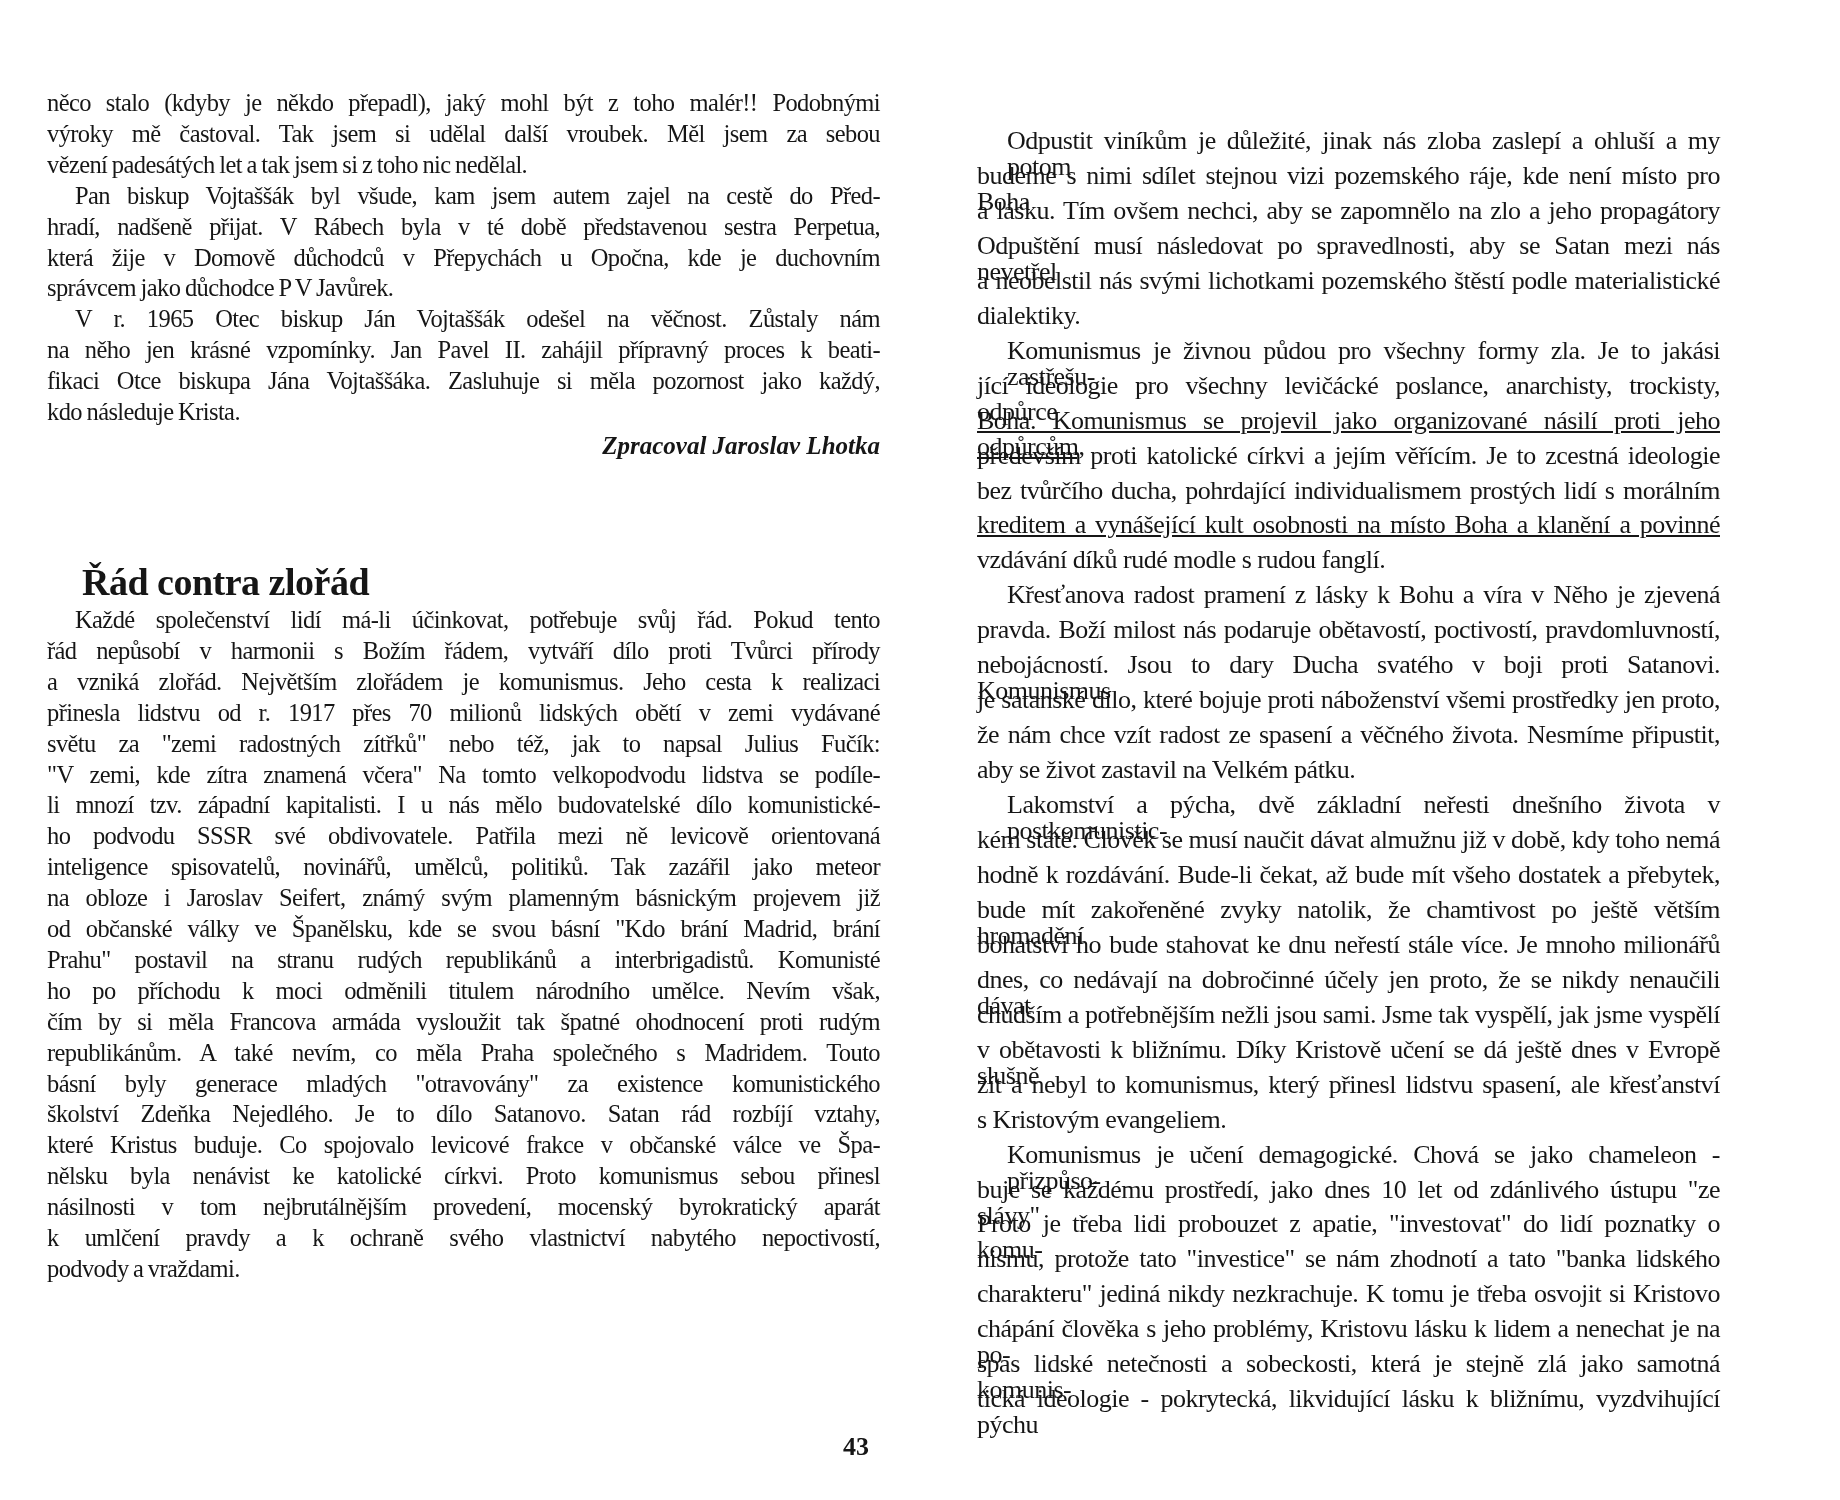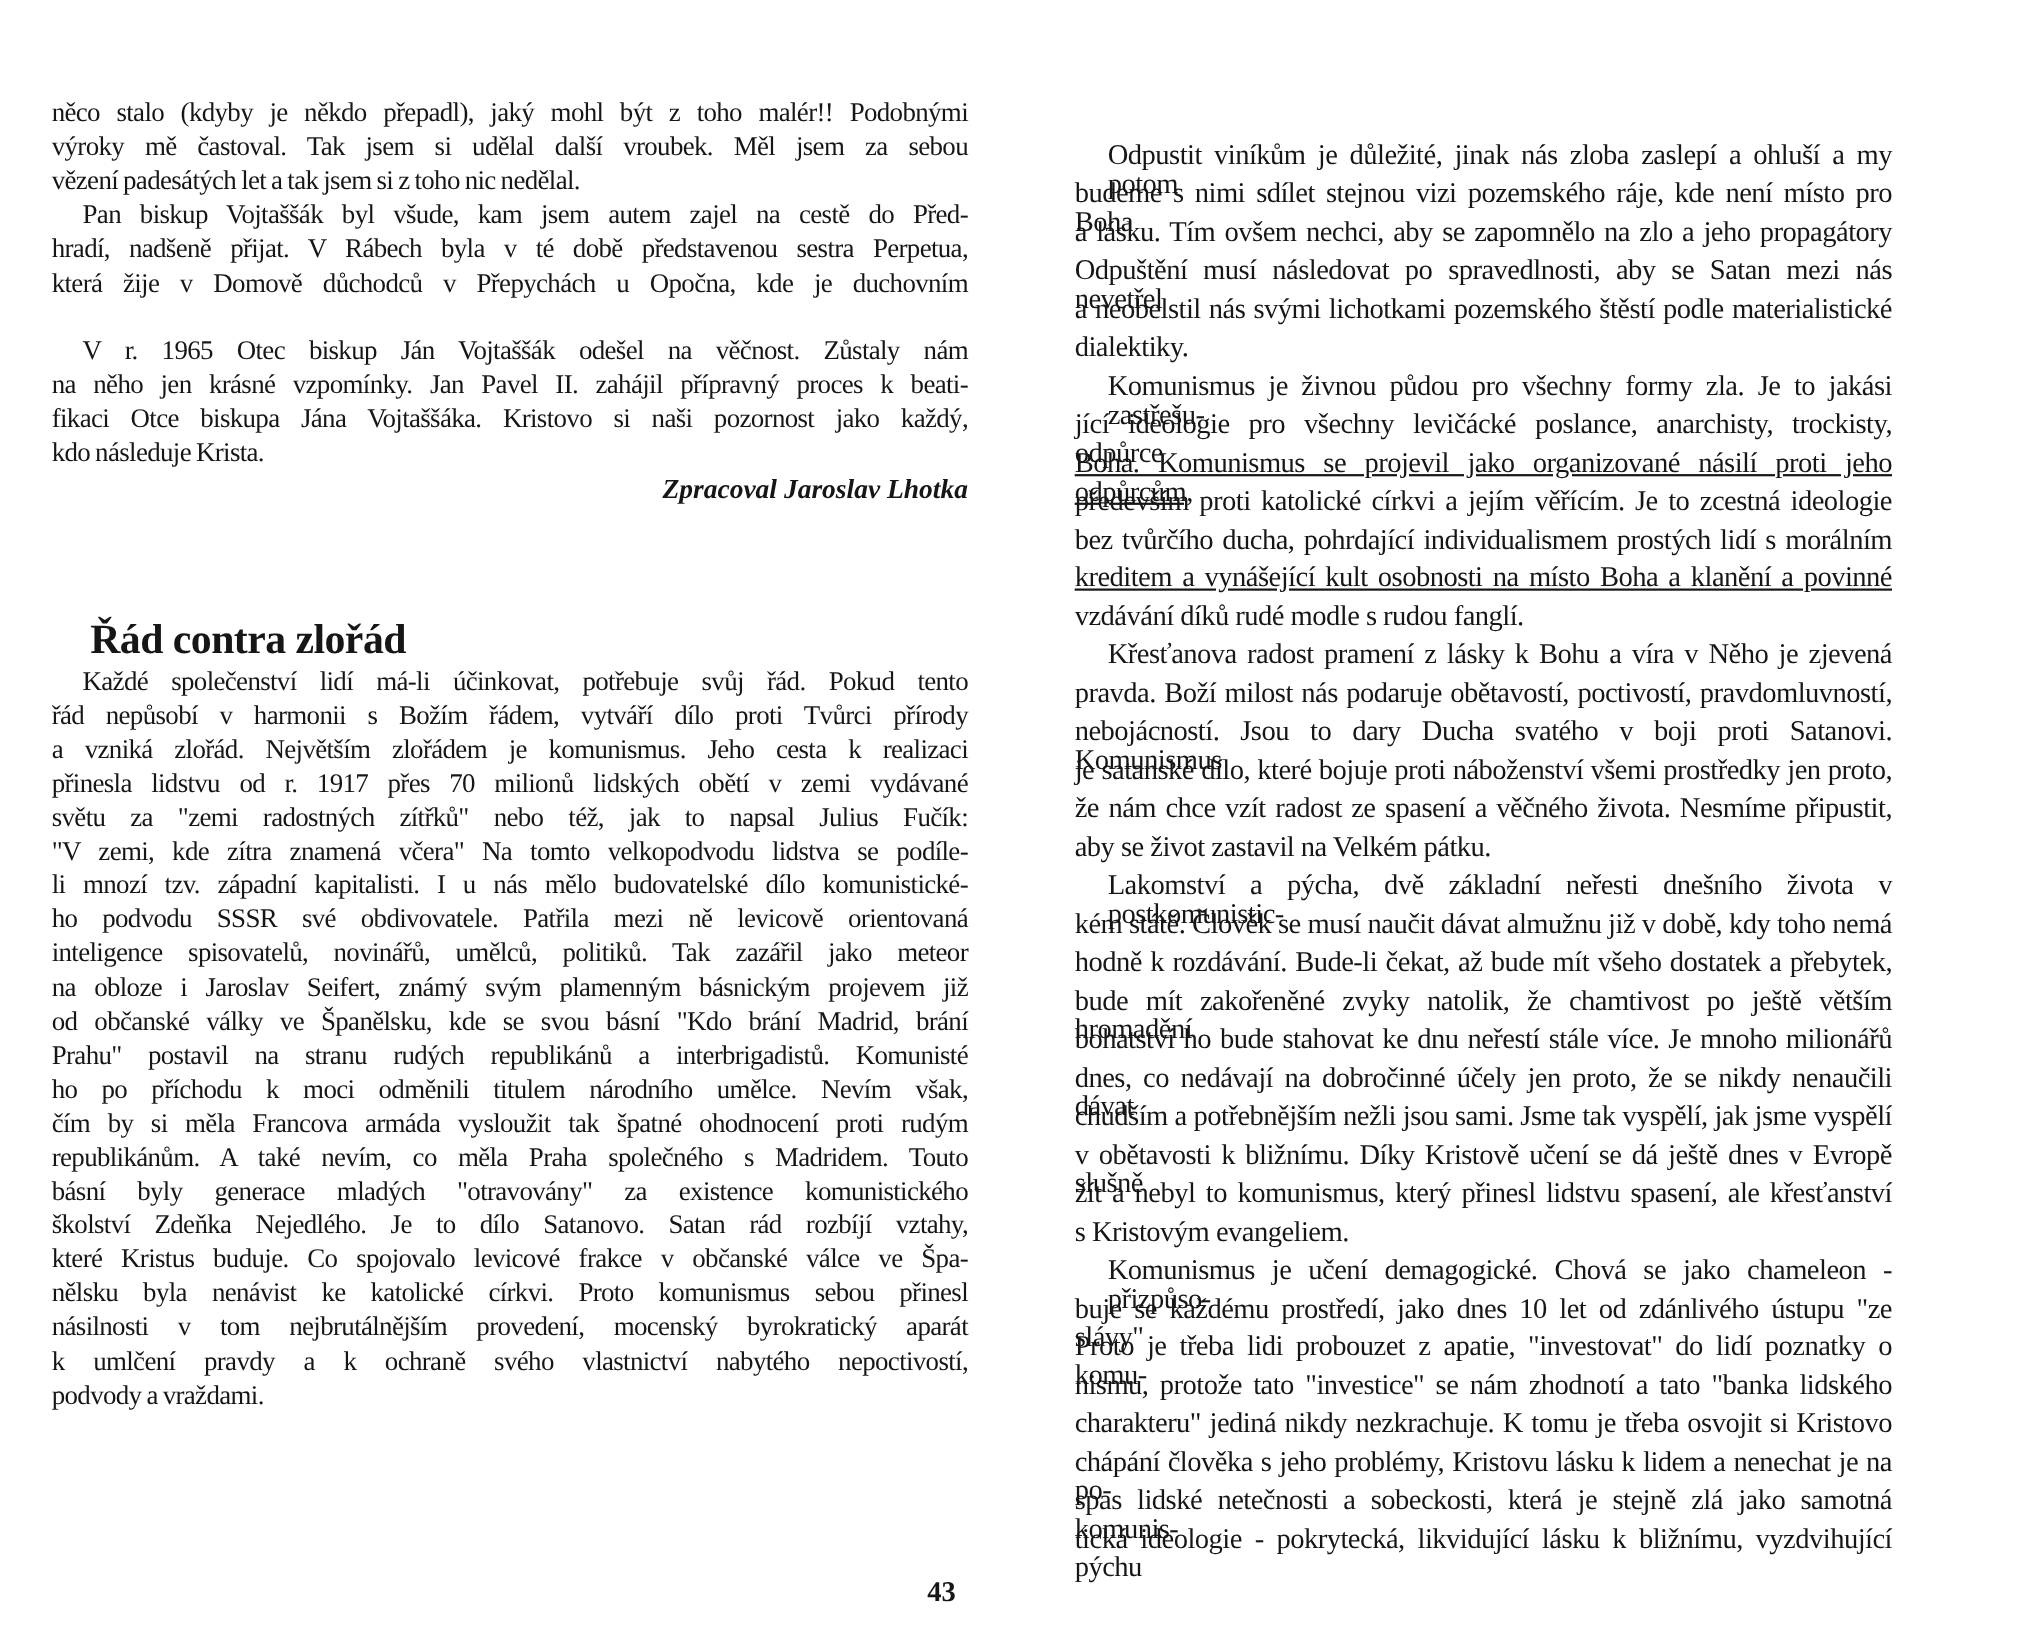--- a/index.html
+++ b/index.html
@@ -24,23 +24,24 @@
 </head>
 <body>
 
 <div class="page" id="left-page">
     <div class="line lt just" style="top: 91px; white-space: normal; height: 30px; overflow: visible;">něco stalo (kdyby je někdo přepadl), jaký mohl být z toho malér!! Podobnými</div>
     <div class="line lt just" style="top: 121.9px; white-space: normal; height: 30px; overflow: visible;">výroky mě častoval. Tak jsem si udělal další vroubek. Měl jsem za sebou</div>
     <div class="line lt" style="top: 152.8px; white-space: normal; height: 30px; overflow: visible;">vězení padesátých let a tak jsem si z toho nic nedělal.</div>
     <div class="line lt indent just" style="top: 183.7px; white-space: normal; height: 30px; overflow: visible;">Pan biskup Vojtaššák byl všude, kam jsem autem zajel na cestě do Před-</div>
     <div class="line lt just" style="top: 214.6px; white-space: normal; height: 30px; overflow: visible;">hradí, nadšeně přijat. V Rábech byla v té době představenou sestra Perpetua,</div>
     <div class="line lt just" style="top: 245.5px; white-space: normal; height: 30px; overflow: visible;">která žije v Domově důchodců v Přepychách u Opočna, kde je duchovním</div>
+    <div class="line lt" style="top: 276.4px; white-space: normal; height: 30px; overflow: visible;">správcem jako důchodce P  V  Javůrek.</div>
     <div class="line lt indent just" style="top: 307.3px; white-space: normal; height: 30px; overflow: visible;">V r. 1965 Otec biskup Ján Vojtaššák odešel na věčnost. Zůstaly nám</div>
     <div class="line lt just" style="top: 338.2px; white-space: normal; height: 30px; overflow: visible;">na něho jen krásné vzpomínky. Jan Pavel II. zahájil přípravný proces k beati-</div>
-    <div class="line lt just" style="top: 369.1px; white-space: normal; height: 30px; overflow: visible;">fikaci Otce biskupa Jána Vojtaššáka. Kristovo si naši pozornost jako každý,</div>
+    <div class="line lt just" style="top: 369.1px; white-space: normal; height: 30px; overflow: visible;">fikaci Otce biskupa Jána Vojtaššáka. Zasluhuje si měla pozornost jako každý,</div>
     <div class="line lt" style="top: 400px; white-space: normal; height: 30px; overflow: visible;">kdo následuje Krista.</div>
     <div class="line lt indent just" style="top: 608px; white-space: normal; height: 30px; overflow: visible;">Každé společenství lidí má-li účinkovat, potřebuje svůj řád. Pokud tento</div>
     <div class="line lt just" style="top: 638.9px; white-space: normal; height: 30px; overflow: visible;">řád nepůsobí v harmonii s Božím řádem, vytváří dílo proti Tvůrci přírody</div>
     <div class="line lt just" style="top: 669.8px; white-space: normal; height: 30px; overflow: visible;">a vzniká zlořád. Největším zlořádem je komunismus. Jeho cesta k realizaci</div>
     <div class="line lt just" style="top: 700.7px; white-space: normal; height: 30px; overflow: visible;">přinesla lidstvu od r. 1917 přes 70 milionů lidských obětí v zemi vydávané</div>
     <div class="line lt just" style="top: 731.6px; white-space: normal; height: 30px; overflow: visible;">světu za "zemi radostných zítřků" nebo též, jak to napsal Julius Fučík:</div>
     <div class="line lt just" style="top: 762.5px; white-space: normal; height: 30px; overflow: visible;">"V zemi, kde zítra znamená včera"  Na tomto velkopodvodu lidstva se podíle-</div>
     <div class="line lt just" style="top: 793.4px; white-space: normal; height: 30px; overflow: visible;">li mnozí tzv. západní kapitalisti. I u nás mělo budovatelské dílo komunistické-</div>
     <div class="line lt just" style="top: 824.3px; white-space: normal; height: 30px; overflow: visible;">ho podvodu SSSR své obdivovatele. Patřila mezi ně levicově orientovaná</div>
     <div class="line lt just" style="top: 855.2px; white-space: normal; height: 30px; overflow: visible;">inteligence spisovatelů, novinářů, umělců, politiků. Tak zazářil jako meteor</div>

